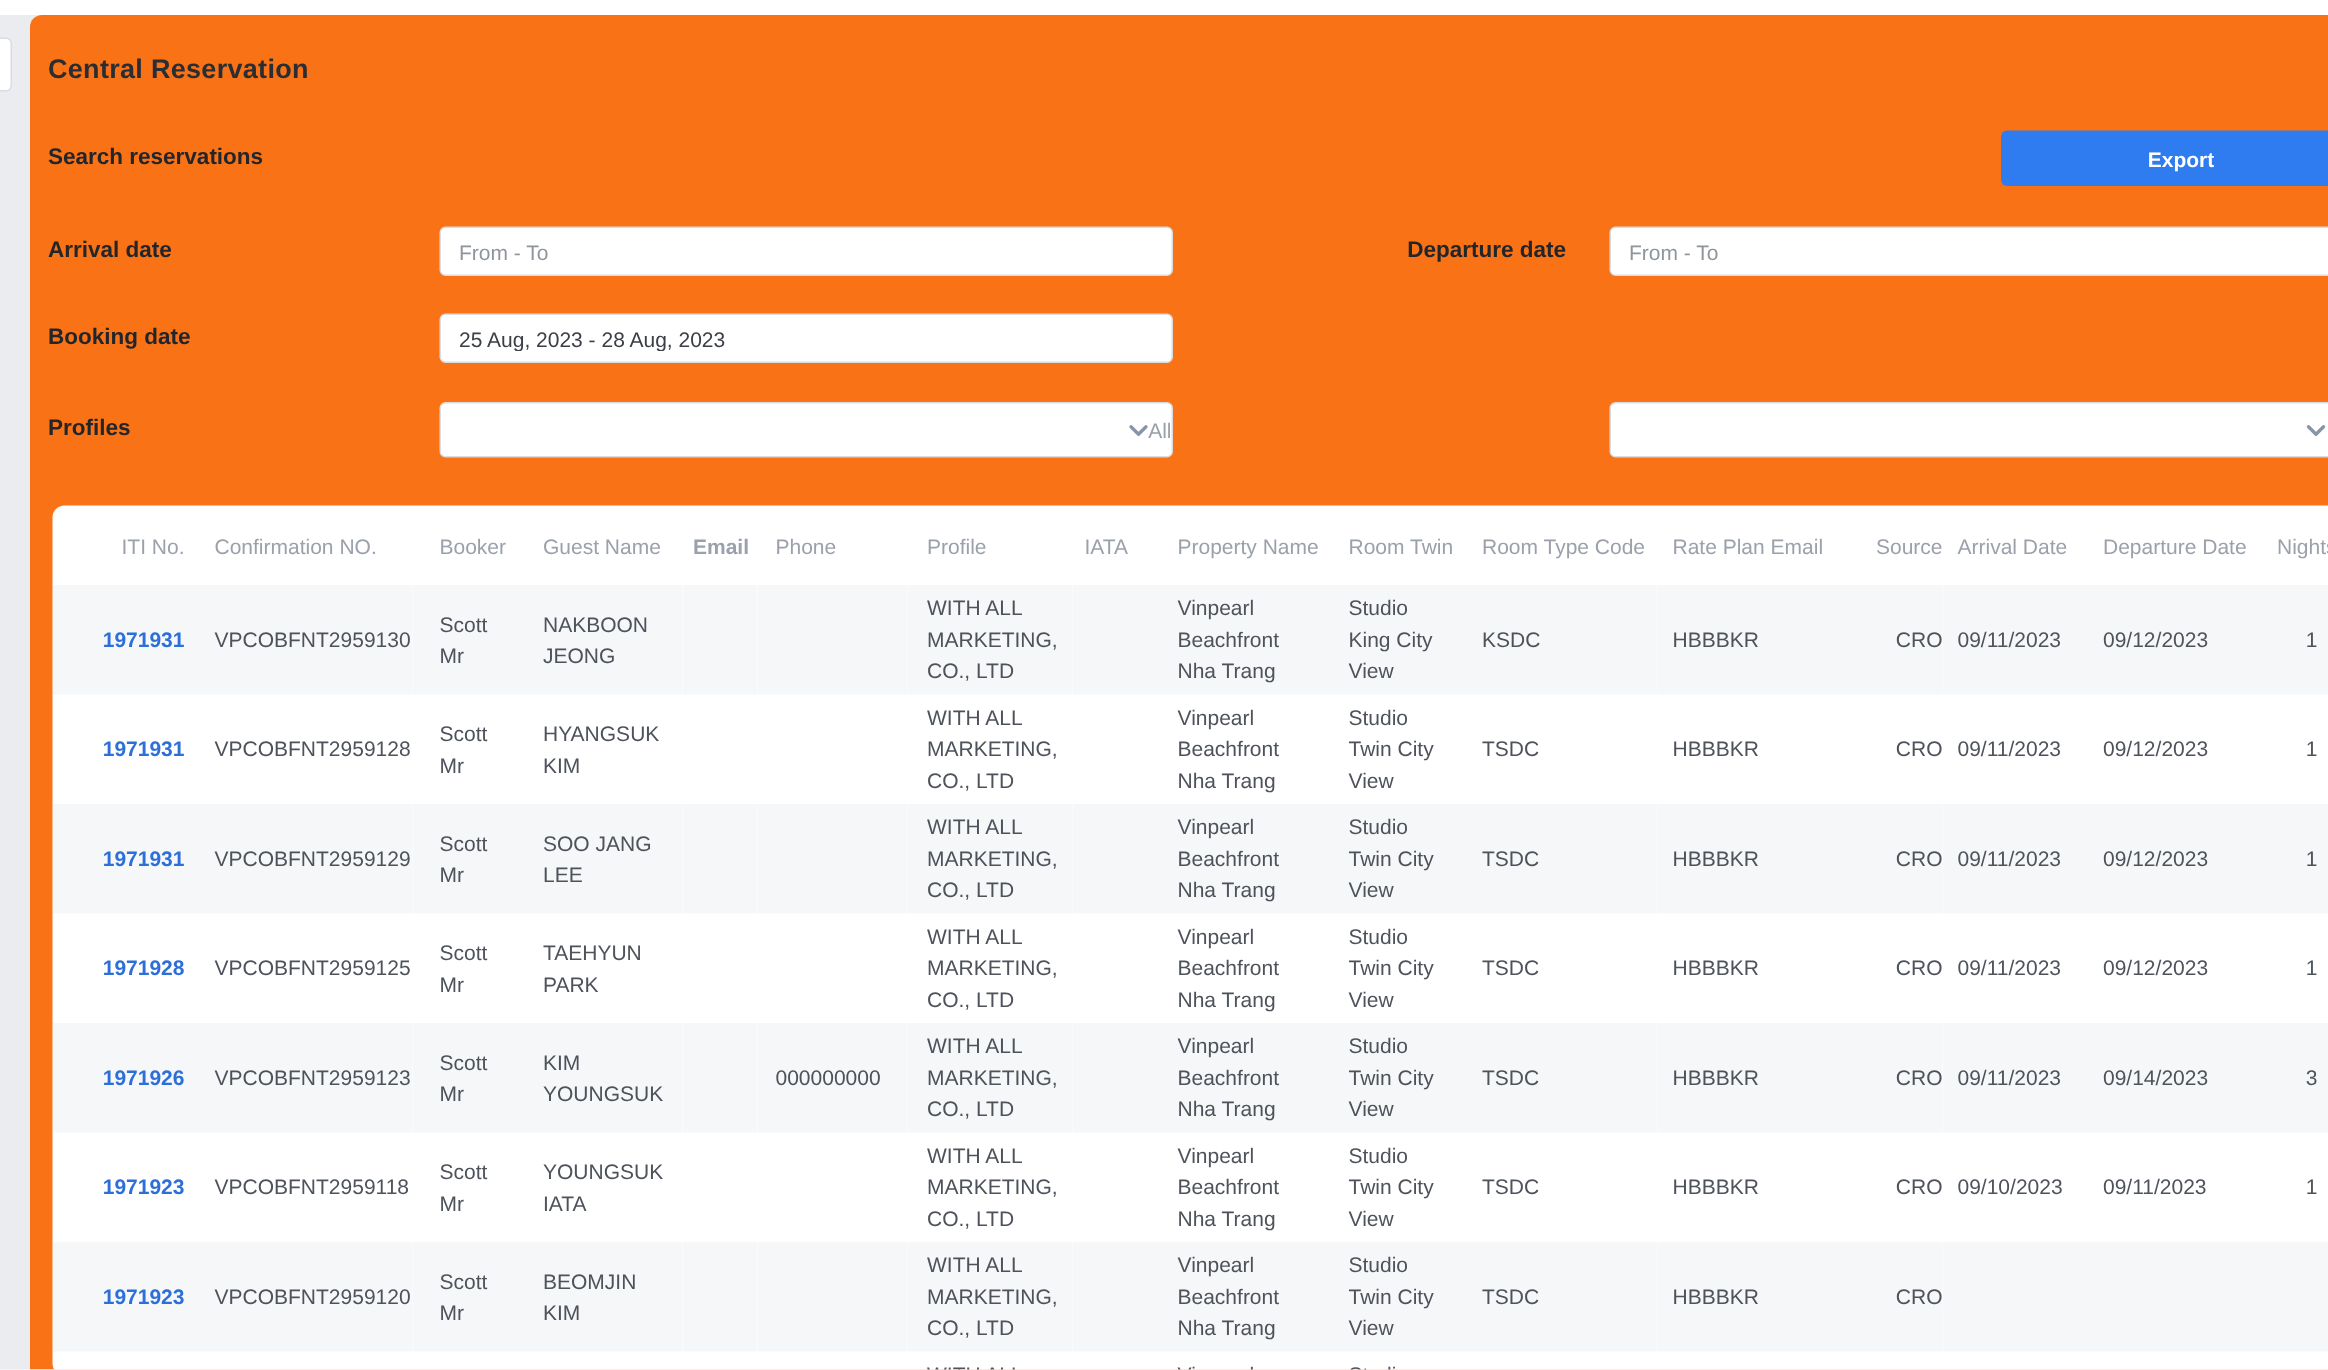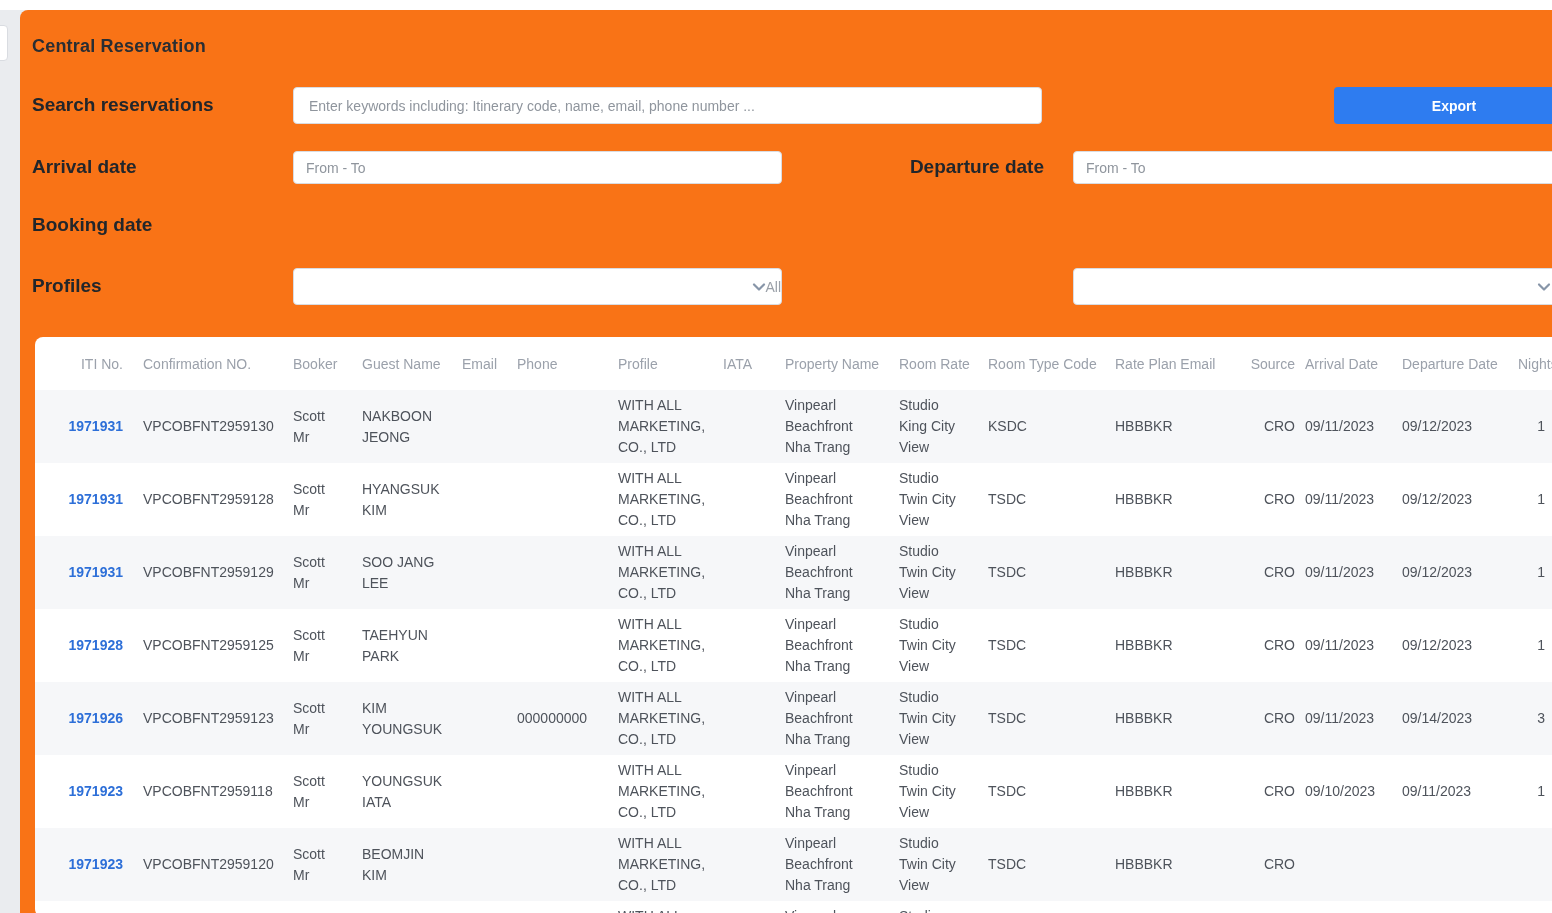--- a/index.html
+++ b/index.html
@@ -16,21 +16,21 @@
   }
   .main-panel {
     position:absolute; left:20px; top:10px; width:1542px; height:903px;
     background:#f97316; border-radius:8px 0 0 0;
   }
   .page-title {
     position:absolute; left:12px; top:26px;
     font-size:18px; font-weight:700; color:#2a2e33; letter-spacing:.2px;
   }
   .flabel {
-    position:absolute; font-size:19px; font-weight:600; color:#22262b; line-height:20px;
+    position:absolute; font-size:15px; font-weight:600; color:#22262b; line-height:20px;
   }
   .flabel.right { text-align:right; width:324px; left:700px; }
   .tinput {
     position:absolute; background:#fff; border:1px solid #d9dce1; border-radius:4px;
     font-family:"Liberation Sans", sans-serif; font-size:14px; color:#3b4047; padding:0 12px;
     outline:none;
   }
   .tinput::placeholder { color:#8f959d; opacity:1; }
   .search-input { left:273px; top:77px; width:749px; height:37px; padding:0 15px; }
   .arrival-input { left:273px; top:141px; width:489px; height:33px; }
@@ -63,21 +63,21 @@
   th { font-size:14px; font-weight:400; color:#9ba1ab; text-align:left; vertical-align:middle; white-space:nowrap; overflow:hidden; }
   tbody tr { height:73px; }
   tbody tr:nth-child(odd) { background:#f6f7f9; }
   td { font-size:14px; color:#4e535b; line-height:21px; vertical-align:middle; overflow:hidden; }
   .iti-link { color:#2d6fd8; font-weight:600; text-decoration:none; cursor:pointer; }
 
   .c-iti       { text-align:right; padding-right:7px; }
   .c-conf      { padding-left:13px; }
   .c-booker    { padding-left:18px; white-space:pre-line; }
   .c-guest     { padding-left:12px; padding-right:16px; }
-  .c-email     { padding-left:7px; }
+  .c-email     { padding-left:7px;font-weight:bold; }
   .c-phone     { padding-left:12px; }
   .c-profile   { padding-left:13px; padding-right:10px; }
   .c-iata      { padding-left:8px; }
   .c-property  { padding-left:15px; padding-right:10px; }
   .c-roomtype  { padding-left:9px; padding-right:14px; }
   .c-rtc       { padding-left:8px; }
   .c-rpc       { padding-left:10px; }
   .c-source    { padding-left:8px;text-align:right; }
   .c-arrival   { padding-left:10px; }
   .c-departure { padding-left:10px; }
@@ -88,29 +88,29 @@
 <body>
 
 <div class="top-strip"></div>
 <div class="left-tab"></div>
 
 <div class="main-panel">
 
   <div class="page-title">Central Reservation</div>
 
   <div class="flabel" style="left:12px; top:85px;">Search reservations</div>
-  <input class="tinput search-input" placeholder="Enter keywords including: Itinerary code, name, email, phone number ..." style="">
   <button class="btn btn-export">Export</button>
 
   <div class="flabel" style="left:12px; top:147px;">Arrival date</div>
   <input class="tinput arrival-input" placeholder="From - To" style="">
   <div class="flabel right" style="top:147px;">Departure date</div>
   <input class="tinput departure-input" placeholder="From - To" style="">
 
   <div class="flabel" style="left:12px; top:205px;">Booking date</div>
+  <input class="tinput booking-input" value="25 Aug, 2023 - 28 Aug, 2023" style="">
 
   <div class="flabel" style="left:12px; top:266px;">Profiles</div>
   <div class="select-box select-profiles">
     <span class="select-value">All</span>
     <span class="chev">
       <svg width="16" height="16" viewBox="0 0 16 16" fill="none">
           <path d="M3 5.5 L8 10.5 L13 5.5" stroke="#8795a8" stroke-width="2.2" stroke-linecap="round" stroke-linejoin="round"></path>
         </svg>
     </span>
   </div>
@@ -147,21 +147,21 @@
         <tr>
           <th class="c-iti">ITI No.</th>
           <th class="c-conf">Confirmation NO.</th>
           <th class="c-booker">Booker</th>
           <th class="c-guest">Guest Name</th>
           <th class="c-email">Email</th>
           <th class="c-phone">Phone</th>
           <th class="c-profile">Profile</th>
           <th class="c-iata">IATA</th>
           <th class="c-property">Property Name</th>
-          <th class="c-roomtype">Room Rate</th>
+          <th class="c-roomtype">Room Twin</th>
           <th class="c-rtc">Room Type Code</th>
           <th class="c-rpc">Rate Plan Email</th>
           <th class="c-source">Source</th>
           <th class="c-arrival">Arrival Date</th>
           <th class="c-departure">Departure Date</th>
           <th class="c-nights">Nights</th>
         </tr>
       </thead>
       <tbody>
           <tr>

